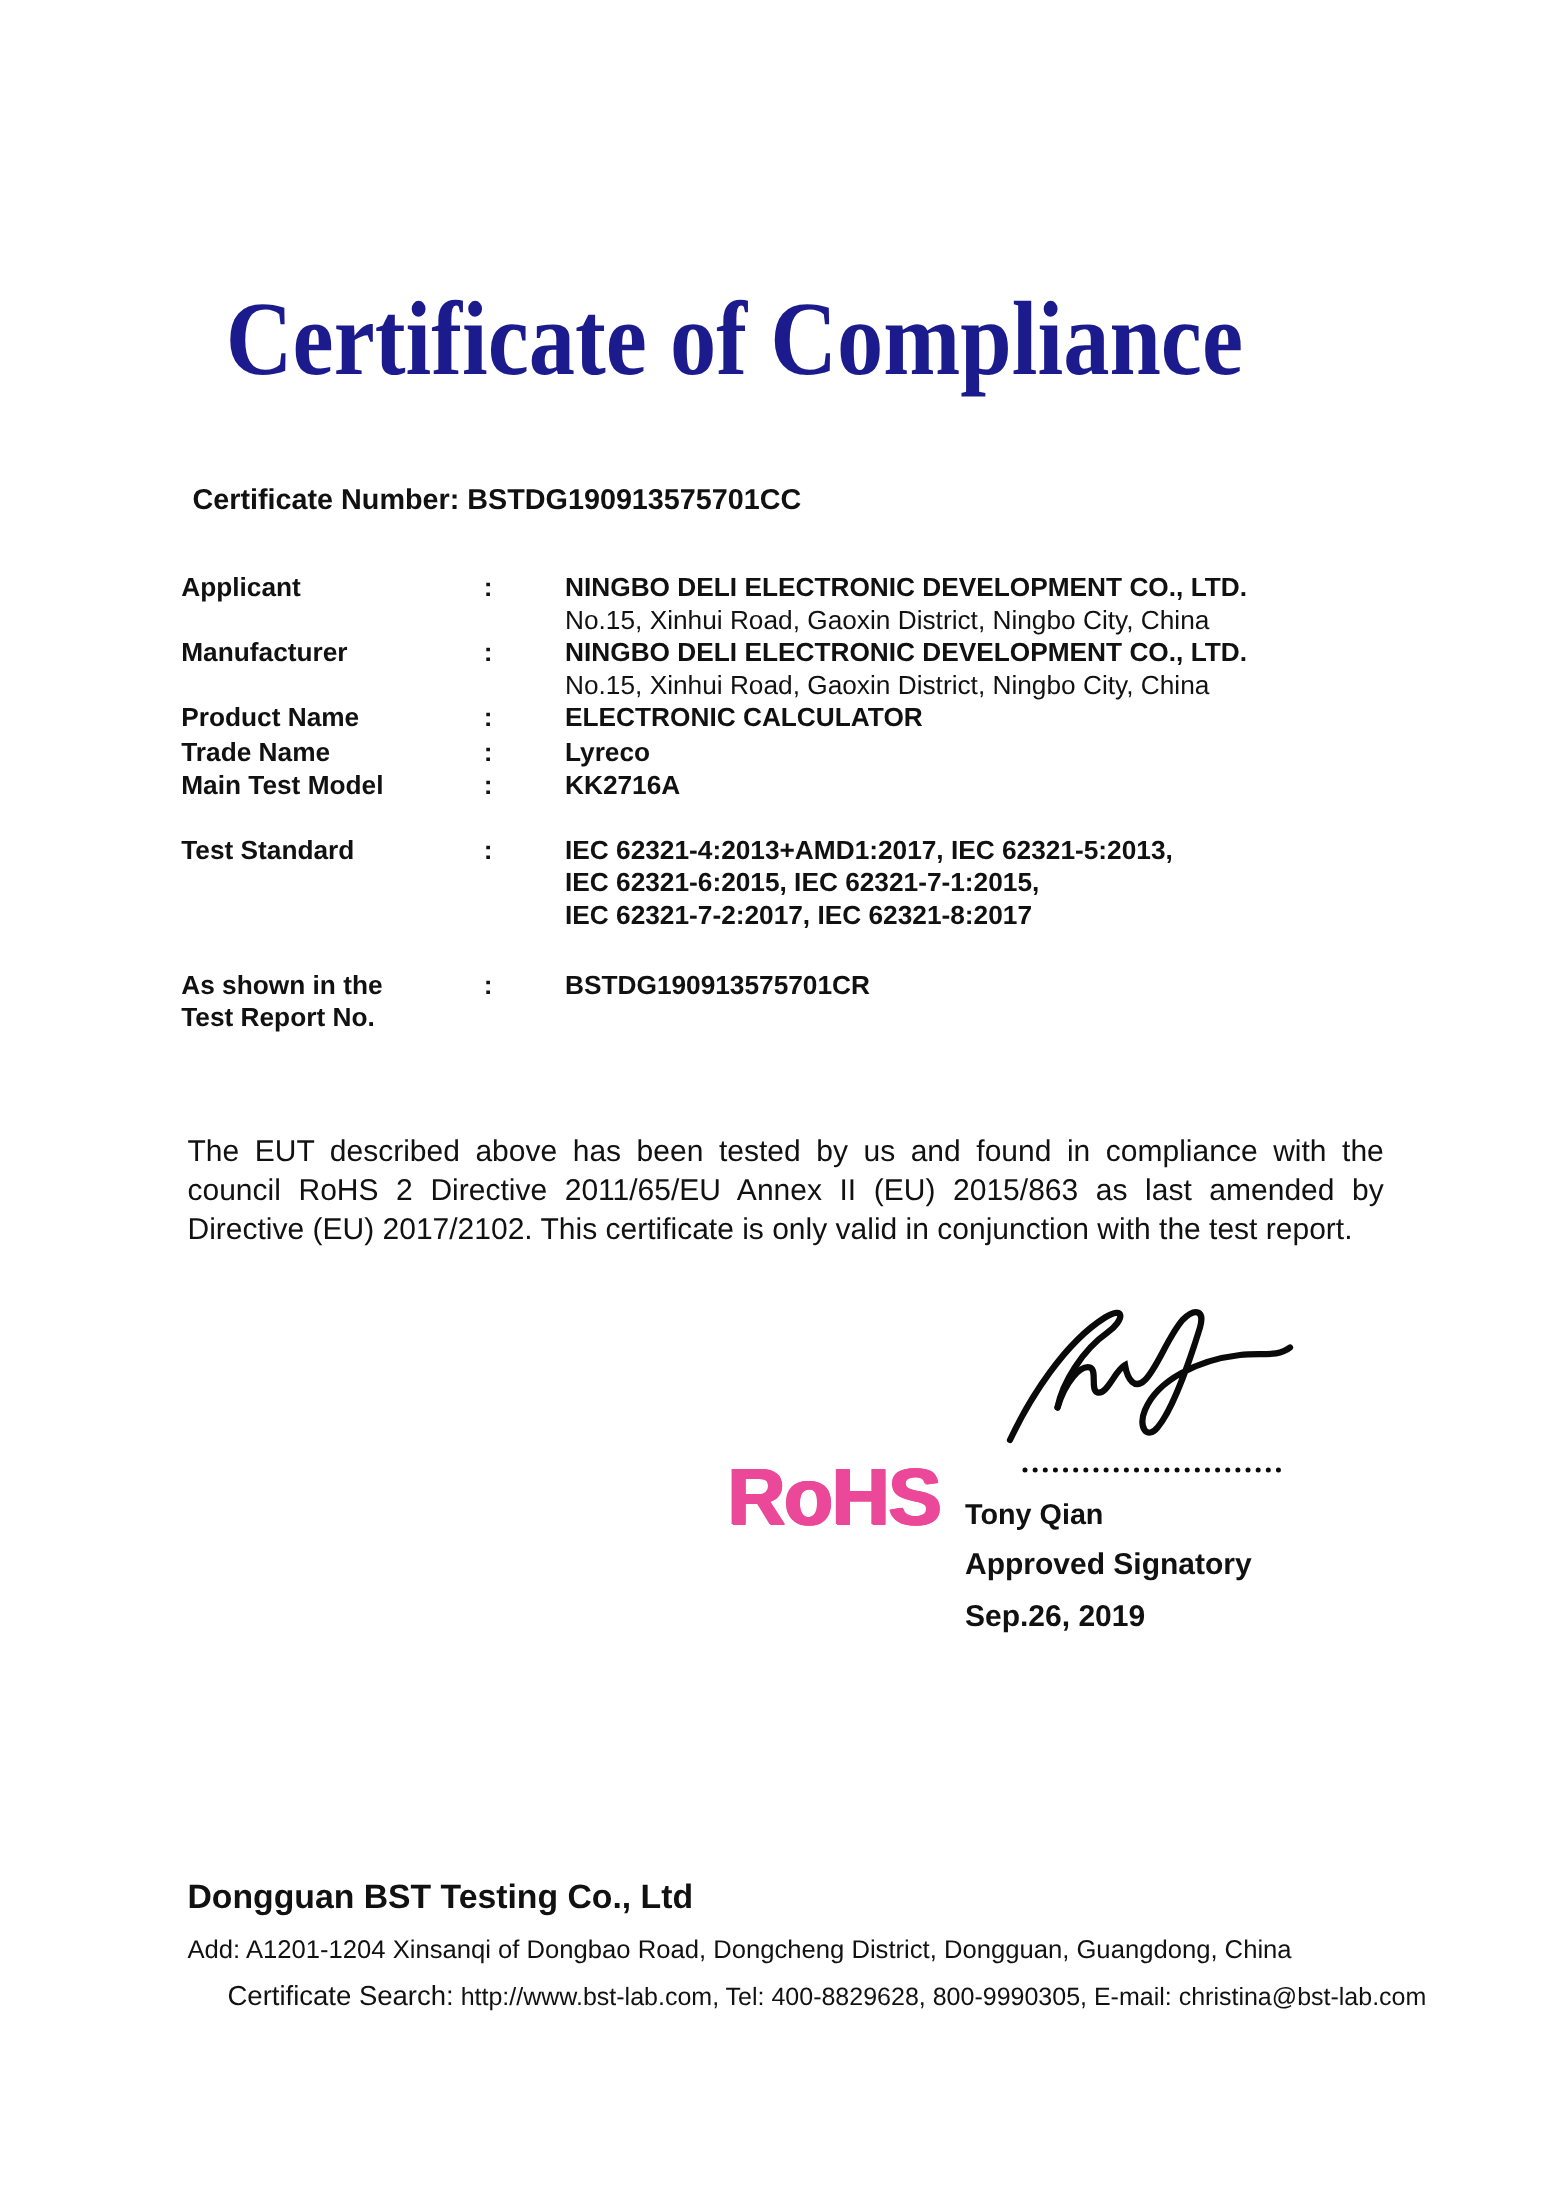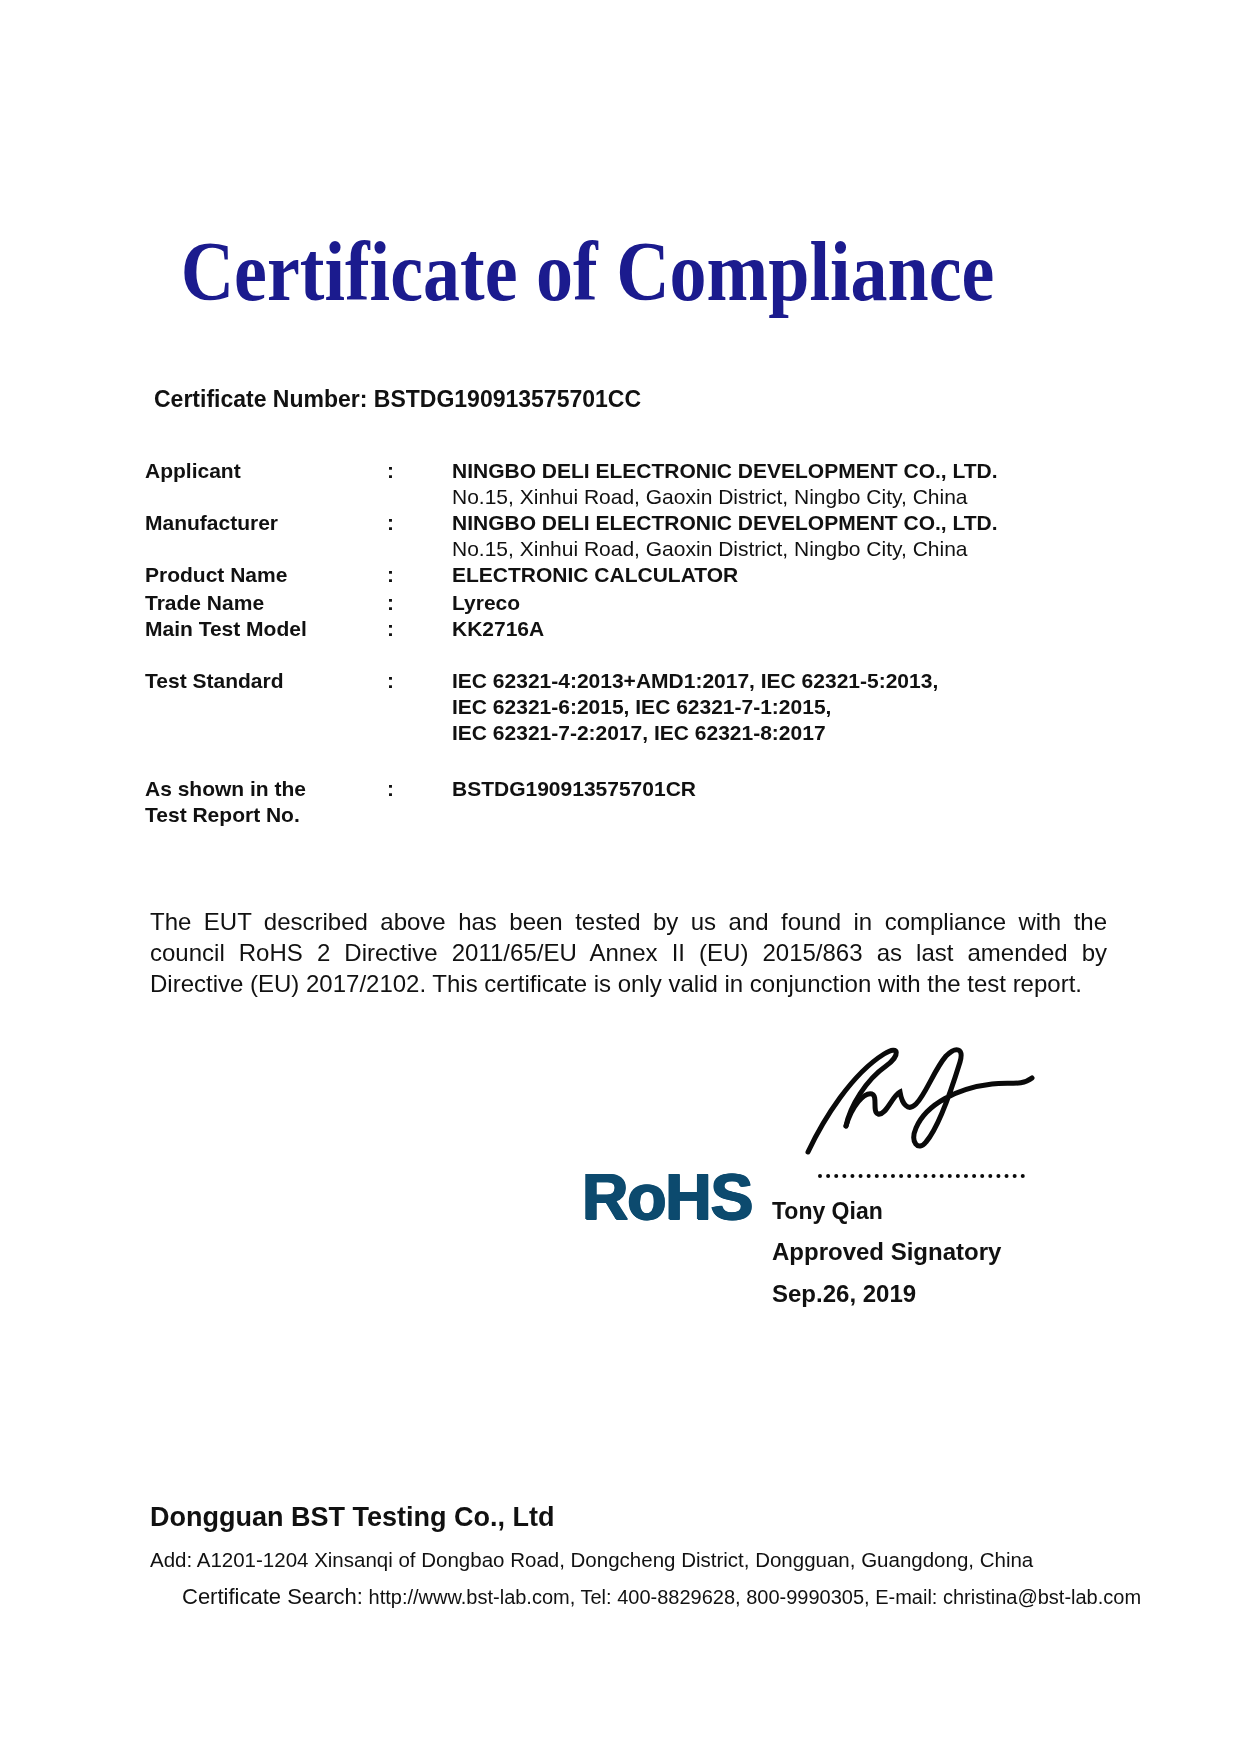--- a/index.html
+++ b/index.html
@@ -64,21 +64,21 @@
     text-align: justify;
   }
 
   
   .rohs {
     position: absolute;
     top: 1160px; left: 582px;
     font-size: 64px;
     font-weight: bold;
     letter-spacing: -1px;
-    color: #0c4a6e;
+    color: #ec4899;
     text-shadow: 1px 0 currentColor, -1px 0 currentColor, 0 1px currentColor, 1px 1px currentColor;
     white-space: nowrap;
   }
 
   
   .sig-svg {
     position: absolute;
     top: 1040px; left: 800px;
     width: 240px; height: 125px;
   }

